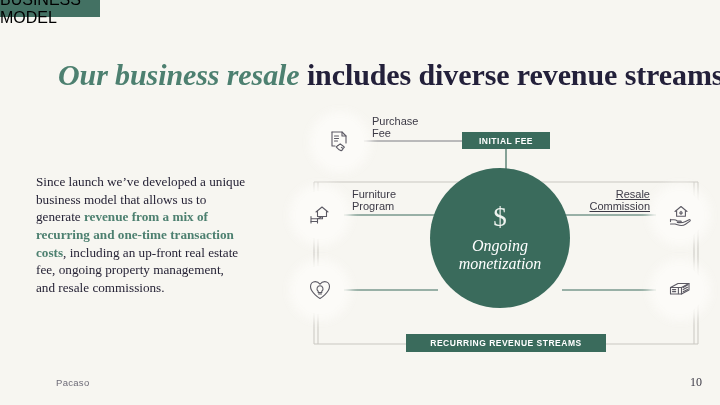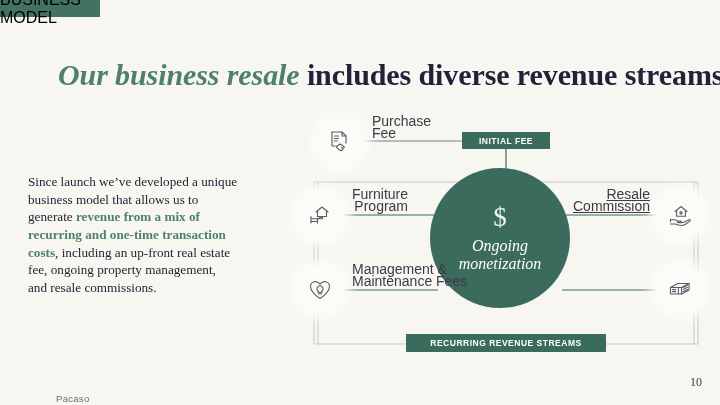--- a/index.html
+++ b/index.html
@@ -40,21 +40,21 @@
     letter-spacing: -0.1px;
   }
   .title .accent {
     font-style: italic;
     color: #4d8070;
   }
 
   
   .body-copy {
     position: absolute;
-    left: 28px;
+    left: 36px;
     top: 160px;
     width: 210px;
     font-family: "Liberation Serif", serif;
     font-size: 13.2px;
     line-height: 17.6px;
     color: #262336;
   }
   .body-copy .hl {
     color: #4d8070;
     font-weight: bold;
@@ -117,21 +117,21 @@
     justify-content: center;
     z-index: 4;
     box-shadow: 0 0 10px 7px rgba(252,251,248,0.95);
   }
   .node-icon svg { display: block; }
 
   
   .node-label {
     position: absolute;
     font-family: "Liberation Sans", sans-serif;
-    font-size: 14px;
+    font-size: 11px;
     line-height: 12px;
     color: #3c3a46;
     z-index: 4;
     white-space: pre-line;
   }
   .node-label.right-align { text-align: right; text-decoration: underline; }
 
   
   .badge {
     position: absolute;
@@ -157,21 +157,21 @@
     left: 116px;
     top: 238px;
     width: 200px;
     height: 18px;
   }
 
   
   .footer-brand {
     position: absolute;
     left: 18px;
-    bottom: 1px;
+    bottom: 17px;
     font-family: "Liberation Sans", sans-serif;
     font-size: 9.5px;
     color: #6d6b77;
     letter-spacing: 0.3px;
     padding-left: 38px;
   }
   .footer-page {
     position: absolute;
     right: 18px;
     bottom: 15px;
@@ -239,32 +239,30 @@
 
   <div class="node-icon" style="left:6px; top:95px;">
     <svg width="26" height="26" viewBox="0 0 26 26" fill="none" stroke="#5c5a64" stroke-width="1.1" stroke-linecap="round" stroke-linejoin="round">
       <path d="M9 10 L15 5 L21 10"></path>
       <path d="M10.5 9.2 v5.3 h9 v-5.3"></path>
       <path d="M4 14.5 v5 M4 16.8 h6.5 v2.7 h-6.5"></path>
       <path d="M10.5 16.8 L15.5 14.6 v2.2 h-5"></path>
       <path d="M4 19.5 v1.4 M10.5 19.5 v1.4"></path>
     </svg>
   </div>
-  <div class="node-label" style="left:62px; top:92px;text-align:right;">Furniture
+  <div class="node-label" style="left:62px; top:92px;">Furniture
 Program</div>
 
   <div class="node-icon" style="left:6px; top:170px;">
     <svg width="26" height="26" viewBox="0 0 26 26" fill="none" stroke="#5c5a64" stroke-width="1.1" stroke-linecap="round" stroke-linejoin="round">
       <path d="M13 21.5 C13 21.5 3.5 15.6 3.5 9.6 C3.5 6.6 5.8 4.6 8.3 4.6 C10.2 4.6 11.9 5.7 13 7.3 C14.1 5.7 15.8 4.6 17.7 4.6 C20.2 4.6 22.5 6.6 22.5 9.6 C22.5 15.6 13 21.5 13 21.5 Z"></path>
       <path d="M13 8.8 a3 3 0 0 1 1.8 5.4 v1.4 h-3.6 v-1.4 A3 3 0 0 1 13 8.8 Z"></path>
       <path d="M11.6 17 h2.8"></path>
     </svg>
   </div>
-  <div class="node-label" style="left:62px; top:167px;">Management &amp;
-Maintenance Fees</div>
 
   <div class="node-icon" style="left:366px; top:95px;">
     <svg width="26" height="26" viewBox="0 0 26 26" fill="none" stroke="#5c5a64" stroke-width="1.1" stroke-linecap="round" stroke-linejoin="round">
       <path d="M8 9.5 L14 4.5 L20 9.5"></path>
       <path d="M9.6 8.8 v5.4 h8.8 v-5.4"></path>
       <path d="M14 9.8 a1.1 1.1 0 1 0 0 2.2 a1.1 1.1 0 1 0 0 -2.2 M14 9.3 v0.6 M14 11.9 v0.6"></path>
       <path d="M3.5 17.2 v2.4 M3.5 17.8 h3.4 c1.3 0 2.6 0.5 3.4 1.2 h3.2 c1 0 1 1.4 0 1.4 h-3"></path>
       <path d="M10.3 20.4 c3.4 0.6 5.6 0.3 8.2 -1 l3.6 -1.7 c0.9 -0.4 1.6 0.8 0.8 1.4 l-4.4 3.1 c-2.3 1.6 -5.4 1.5 -8 0.6 l-2.4 -0.8 H3.5"></path>
     </svg>
   </div>

